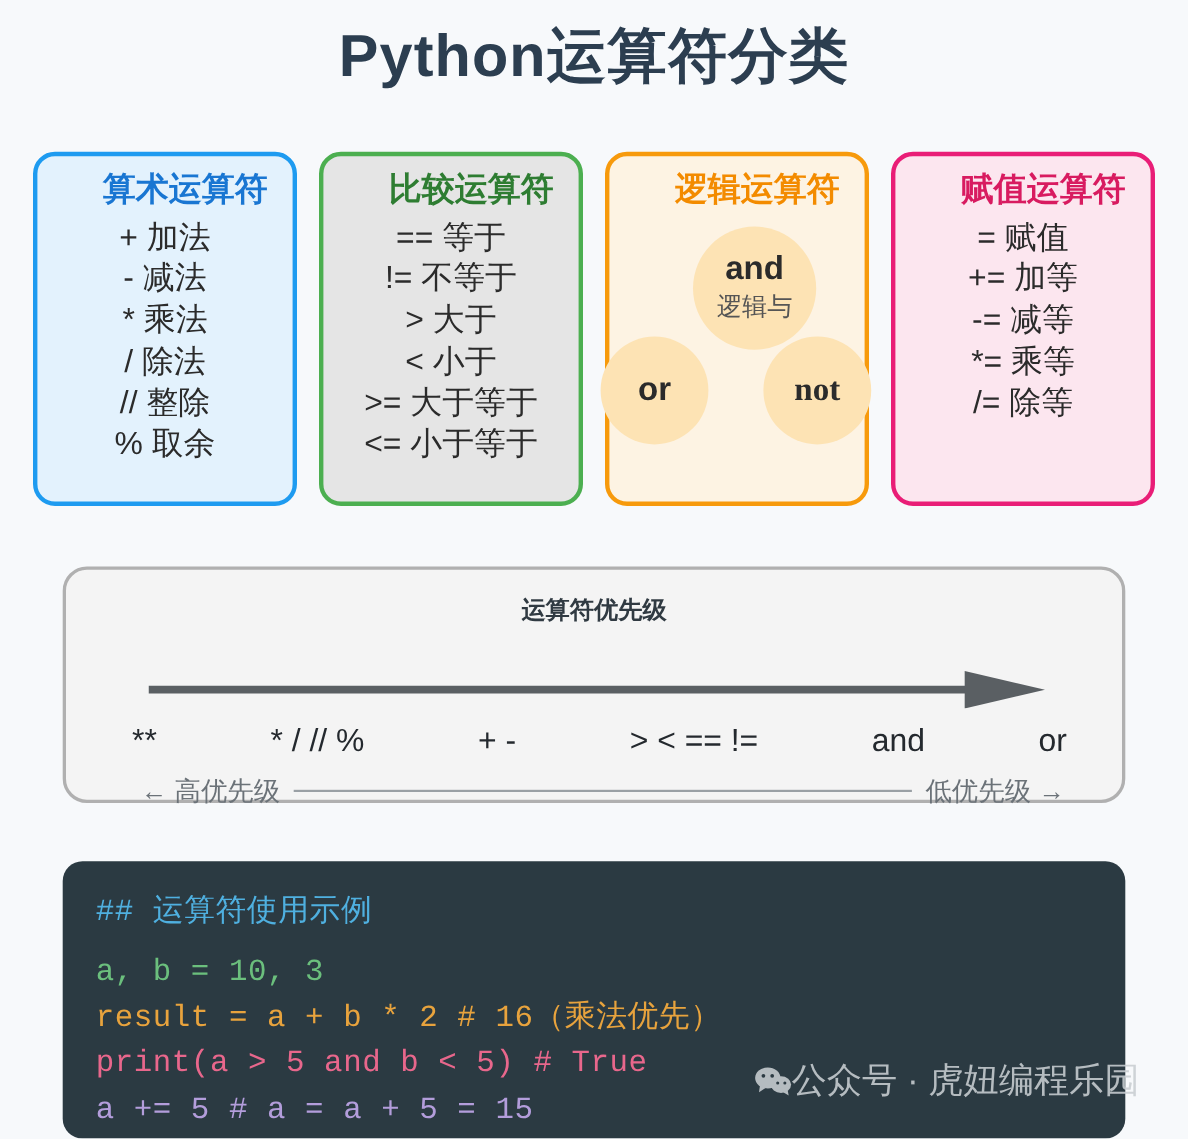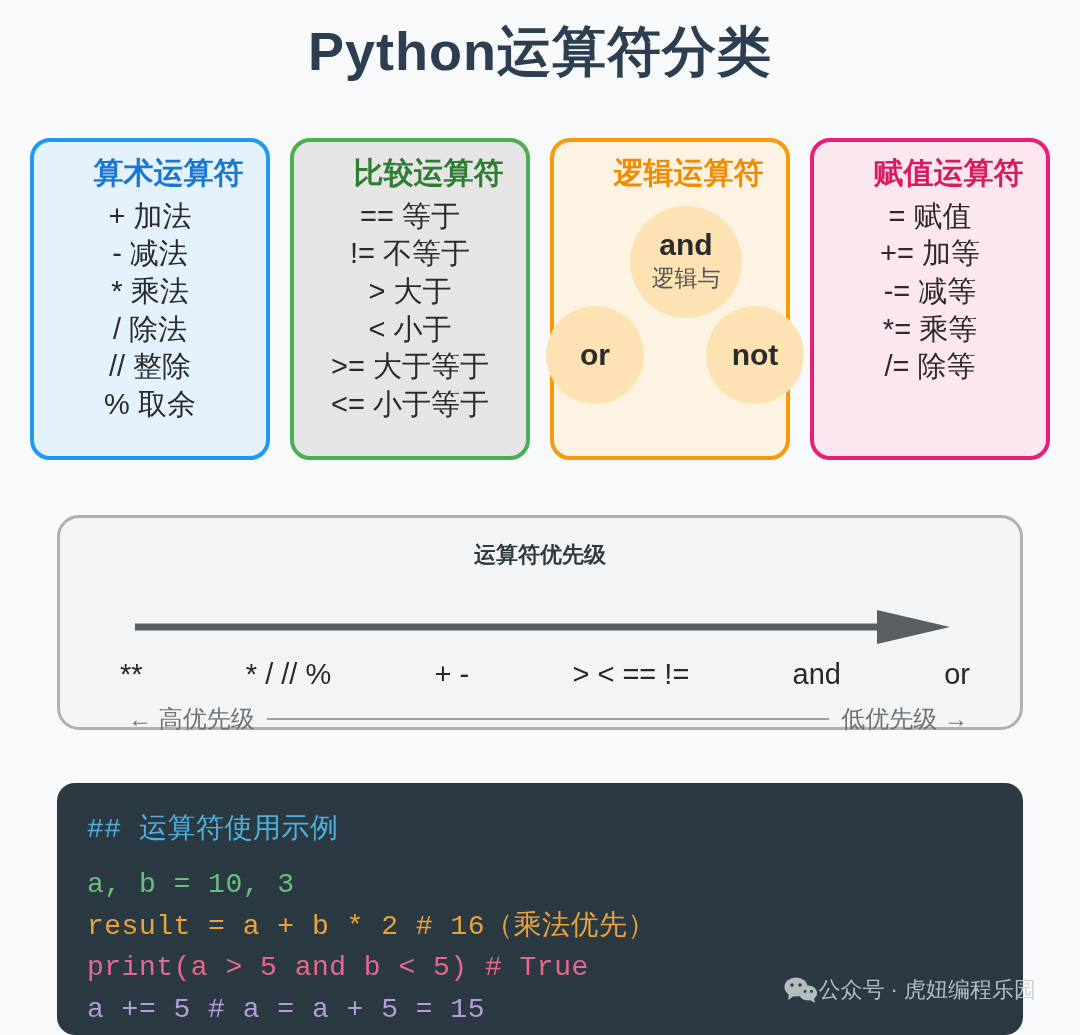--- a/index.html
+++ b/index.html
@@ -92,21 +92,21 @@
     font-weight: bold;
     line-height: 1.05;
   }
   .bubble .b-sub {
     font-size: 23px;
     color: #555;
     margin-top: 2px;
   }
   .bubble-and { width: 112px; height: 112px; left: 76px; top: 8px; }
   .bubble-or  { width: 98px;  height: 98px;  left: -8px; top: 108px; }
-  .bubble-not { width: 98px;  height: 98px;  left: 152px; top: 108px; }
+  .bubble-not { width: 98px;  height: 98px;  left: 140px; top: 108px; font-family: Liberation Serif, serif; }
 
   
   #precedence-panel {
     position: absolute;
     top: 515px;
     left: 57px;
     width: 966px;
     height: 215px;
     box-sizing: border-box;
     background: #f4f4f4;
@@ -189,21 +189,21 @@
   .code-gap { height: 14px; }
 
   
   #watermark {
     position: absolute;
     right: 44px;
     bottom: 30px;
     display: flex;
     align-items: center;
     color: #c9ced2;
-    font-size: 22px;
+    font-size: 32px;
     opacity: 0.88;
   }
   #watermark svg { display: block; }
 </style>
 </head>
 <body>
 
 <div id="page-title">Python运算符分类</div>
 
 <div id="cards-row">

